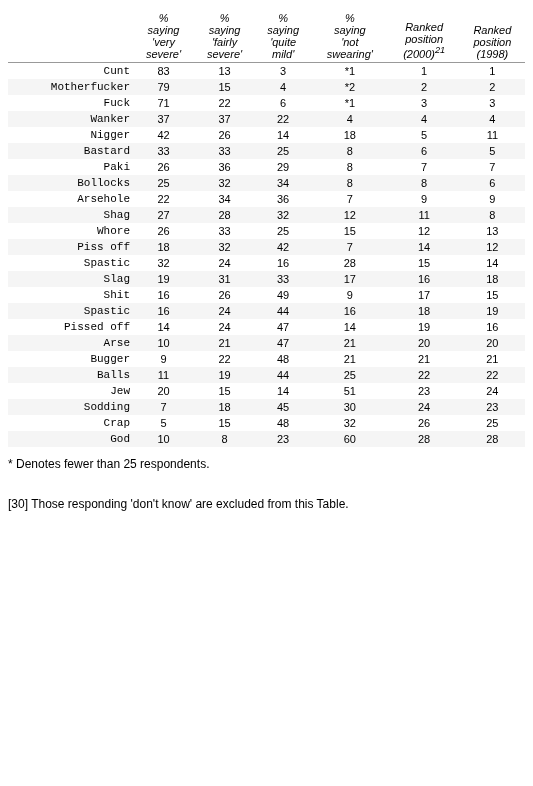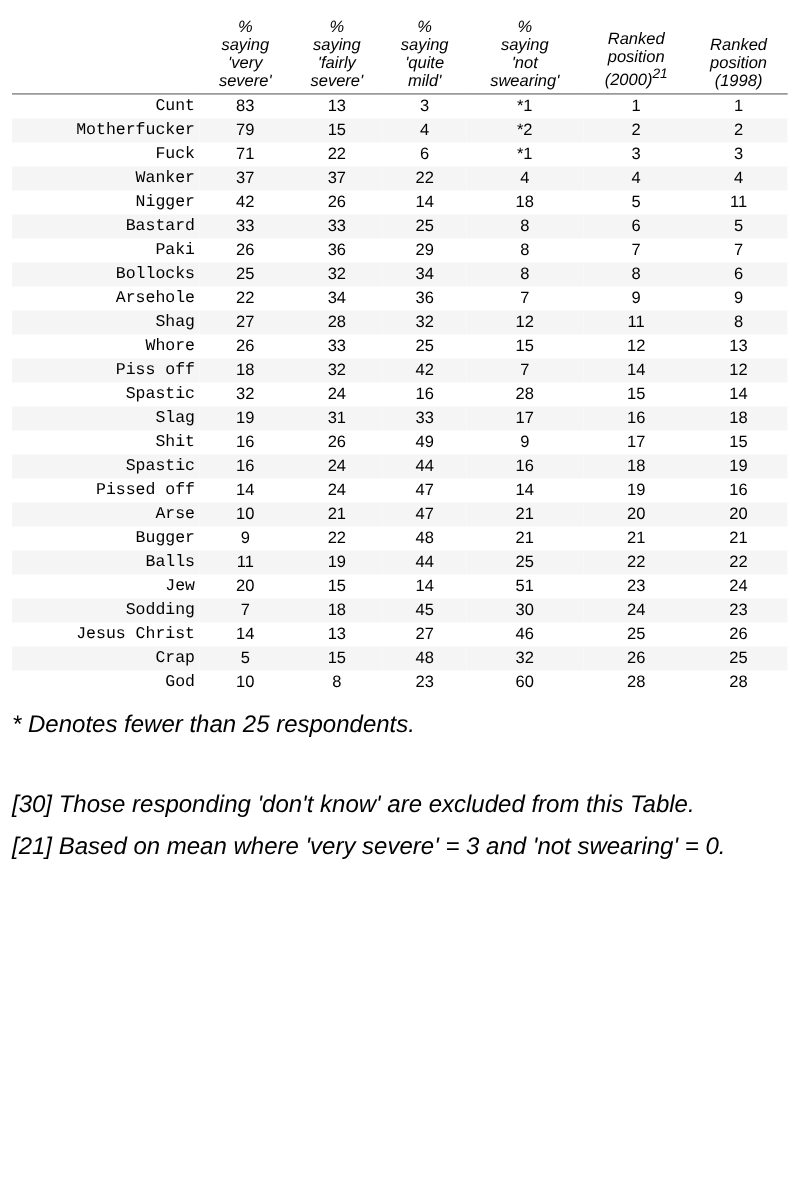--- a/index.html
+++ b/index.html
@@ -32,24 +32,23 @@
       padding-left: 2px;
       font-family: Liberation Mono, monospace;
     }
     tr:nth-child(even) td {
       background: #f5f5f5;
     }
     .header-row th {
       border-bottom: 1px solid #999;
     }
     .footnote {
-      font-size: 16px;
+      font-size: 12px;
       margin-top: 8px;
       line-height: 1.6;
-      font-style: italic;
     }
     .footnote p {
       margin-top: 2px;
     }
   </style>
 </head>
 <body>
 
 <table>
   <thead>
@@ -268,29 +267,20 @@
       <tr>
         <td>Sodding</td>
         <td>7</td>
         <td>18</td>
         <td>45</td>
         <td>30</td>
         <td>24</td>
         <td>23</td>
       </tr>
       <tr>
-        <td>Jesus Christ</td>
-        <td>14</td>
-        <td>13</td>
-        <td>27</td>
-        <td>46</td>
-        <td>25</td>
-        <td>26</td>
-      </tr>
-      <tr>
         <td>Crap</td>
         <td>5</td>
         <td>15</td>
         <td>48</td>
         <td>32</td>
         <td>26</td>
         <td>25</td>
       </tr>
       <tr>
         <td>God</td>
@@ -301,14 +291,13 @@
         <td>28</td>
         <td>28</td>
       </tr>
     </tbody>
 </table>
 
 <div class="footnote">
   <p>* Denotes fewer than 25 respondents.</p>
   <br>
   <p>[30] Those responding 'don't know' are excluded from this Table.</p>
-  <p>[21] Based on mean where 'very severe' = 3 and 'not swearing' = 0.</p>
 </div>
 
 </body></html>

